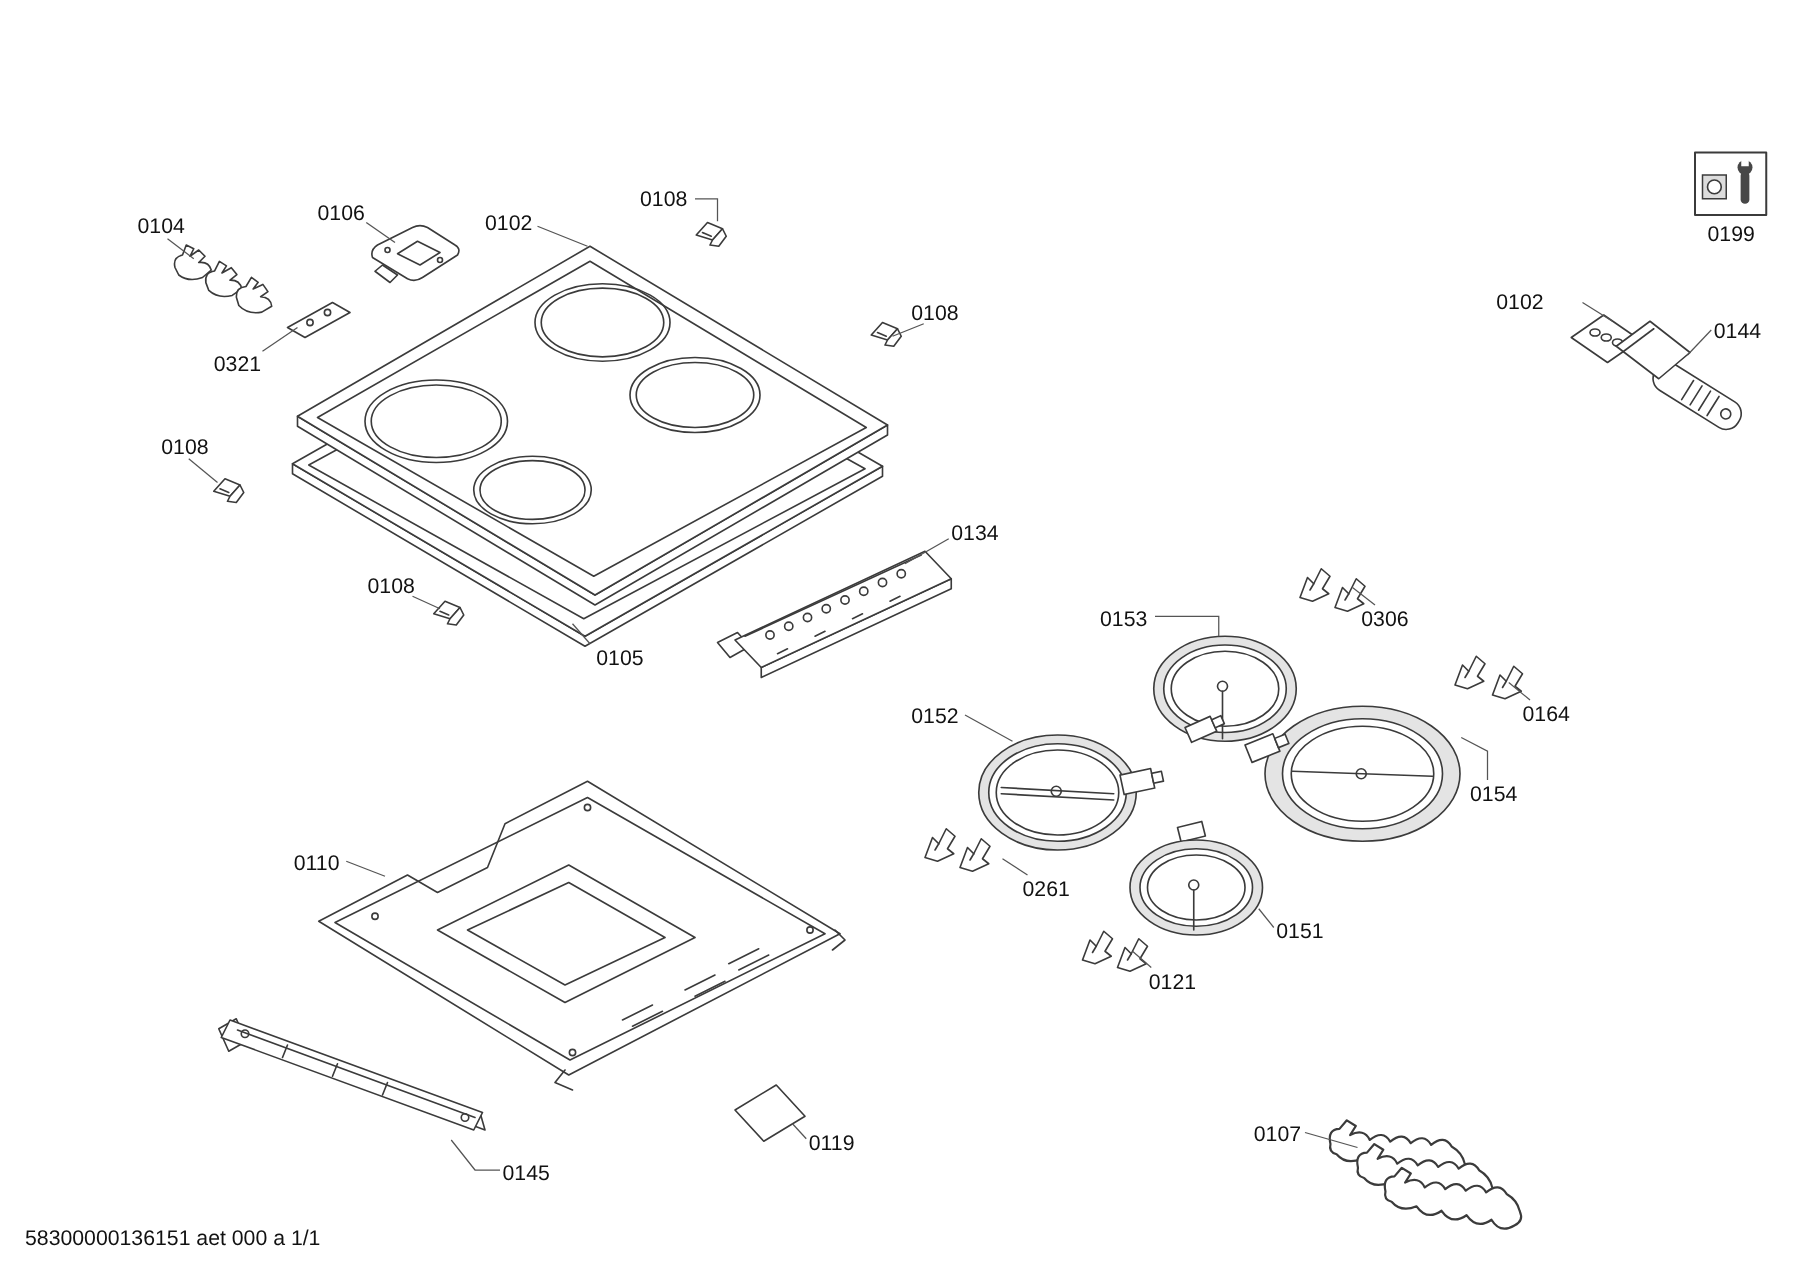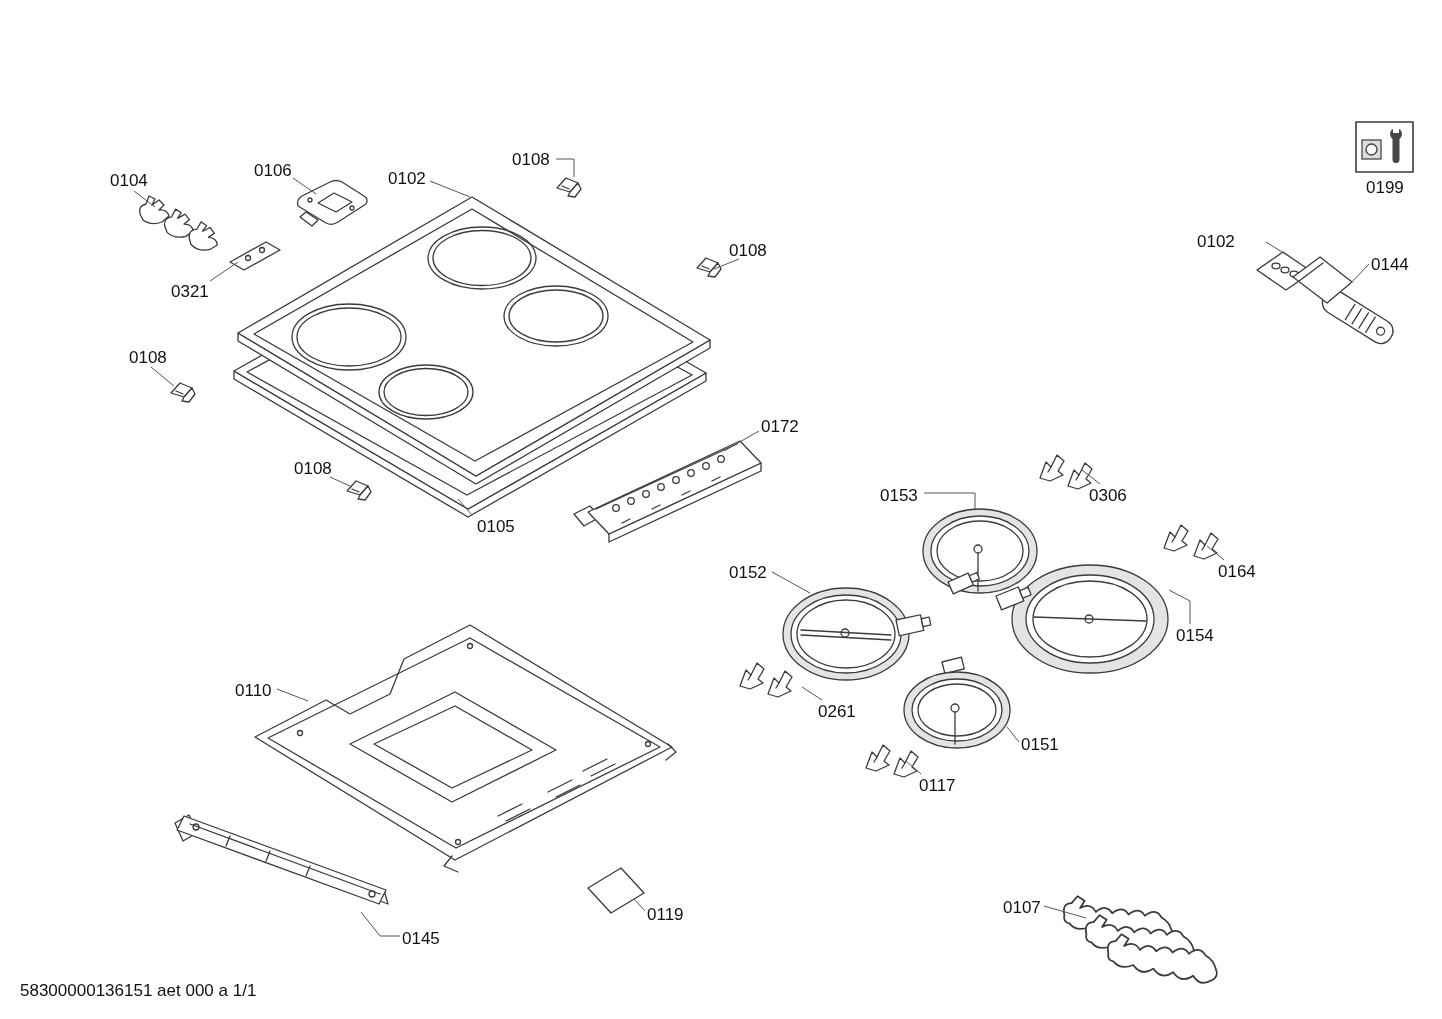--- a/index.html
+++ b/index.html
@@ -275,29 +275,29 @@
 
 <div class="lbl" style="left:110px;top:172px">0104</div>
 <div class="lbl" style="left:254px;top:162px">0106</div>
 <div class="lbl" style="left:388px;top:170px">0102</div>
 <div class="lbl" style="left:512px;top:151px">0108</div>
 <div class="lbl" style="left:729px;top:242px">0108</div>
 <div class="lbl" style="left:171px;top:283px">0321</div>
 <div class="lbl" style="left:129px;top:349px">0108</div>
 <div class="lbl" style="left:294px;top:460px">0108</div>
 <div class="lbl" style="left:477px;top:518px">0105</div>
-<div class="lbl" style="left:761px;top:418px">0172</div>
+<div class="lbl" style="left:761px;top:418px">0134</div>
 <div class="lbl" style="left:880px;top:487px">0153</div>
 <div class="lbl" style="left:1089px;top:487px">0306</div>
 <div class="lbl" style="left:1218px;top:563px">0164</div>
 <div class="lbl" style="left:729px;top:564px">0152</div>
 <div class="lbl" style="left:1176px;top:627px">0154</div>
 <div class="lbl" style="left:818px;top:703px">0261</div>
 <div class="lbl" style="left:1021px;top:736px">0151</div>
-<div class="lbl" style="left:919px;top:777px">0117</div>
+<div class="lbl" style="left:919px;top:777px">0121</div>
 <div class="lbl" style="left:235px;top:682px">0110</div>
 <div class="lbl" style="left:402px;top:930px">0145</div>
 <div class="lbl" style="left:647px;top:906px">0119</div>
 <div class="lbl" style="left:1003px;top:899px">0107</div>
 <div class="lbl" style="left:1197px;top:233px">0102</div>
 <div class="lbl" style="left:1371px;top:256px">0144</div>
 <div class="lbl" style="left:1366px;top:179px">0199</div>
 
 <div class="lbl" style="left:20px;top:982px">58300000136151 aet 000 a 1/1</div>
 

